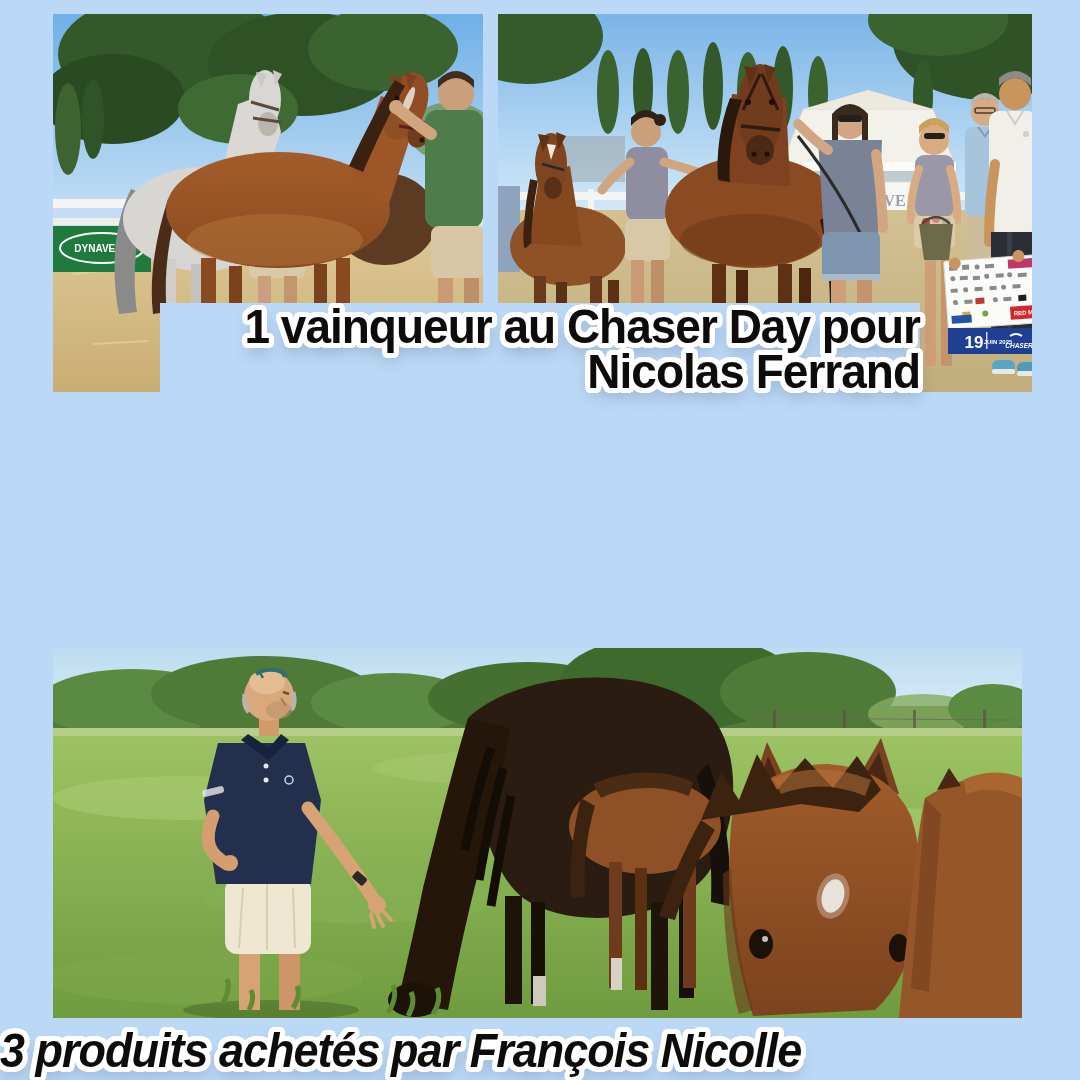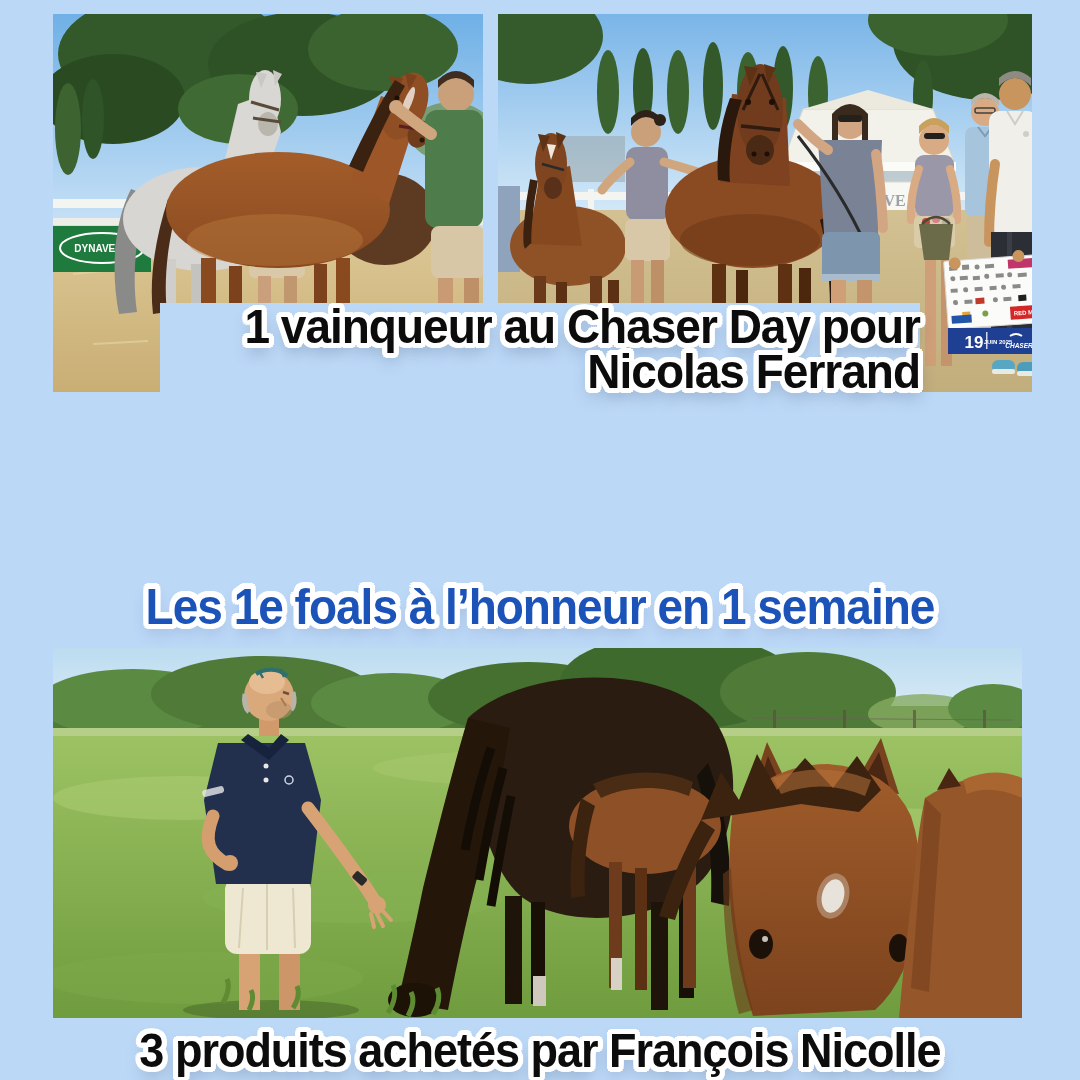--- a/index.html
+++ b/index.html
@@ -53,21 +53,21 @@
     color:#1b53b9;
     text-shadow:
       -5px 0 0 #fff,5px 0 0 #fff,0 -5px 0 #fff,0 5px 0 #fff,
       -4px -4px 0 #fff,4px -4px 0 #fff,-4px 4px 0 #fff,4px 4px 0 #fff,
       -5px -2px 0 #fff,5px -2px 0 #fff,-5px 2px 0 #fff,5px 2px 0 #fff,
       -2px -5px 0 #fff,2px -5px 0 #fff,-2px 5px 0 #fff,2px 5px 0 #fff,
       0 8px 14px rgba(30,50,110,.25);
   }
   .bottom-caption{
     position:absolute;left:0;top:1020px;width:1080px;height:60px;
-    display:flex;justify-content:center;align-items:center;z-index:6;
+    display:flex;justify-content:flex-start;align-items:center;z-index:6;font-style:italic;
   }
   .bottom-caption .cap-line{font-size:45px;}
 </style>
 </head>
 <body>
 
 <div class="canvas">
 
   <svg id="photo-tl" class="photo" viewBox="0 0 430 378">
     <defs>
@@ -380,23 +380,20 @@
       <rect x="519" y="357" width="23" height="5" rx="2" fill="#e8e8e4"></rect>
     </g>
   </svg>
 
   <div class="caption-band">
     <div class="cap-line">1 vainqueur au Chaser Day pour</div>
     <div class="cap-line">Nicolas Ferrand</div>
   </div>
 
 
-  <div class="subtitle-wrap">
-    <span class="subtitle">Les 1e foals à l’honneur en 1 semaine</span>
-  </div>
 
   <svg id="photo-bottom" class="photo" viewBox="0 0 969 370">
     <defs>
       <linearGradient id="skyB" x1="0" y1="0" x2="0" y2="1">
         <stop offset="0" stop-color="#bcdcf0"></stop>
           <stop offset="1" stop-color="#e6f2fa"></stop>
       </linearGradient>
       <linearGradient id="grassB" x1="0" y1="0" x2="0" y2="1">
         <stop offset="0" stop-color="#9cc263"></stop>
           <stop offset="1" stop-color="#6f9c3e"></stop>

